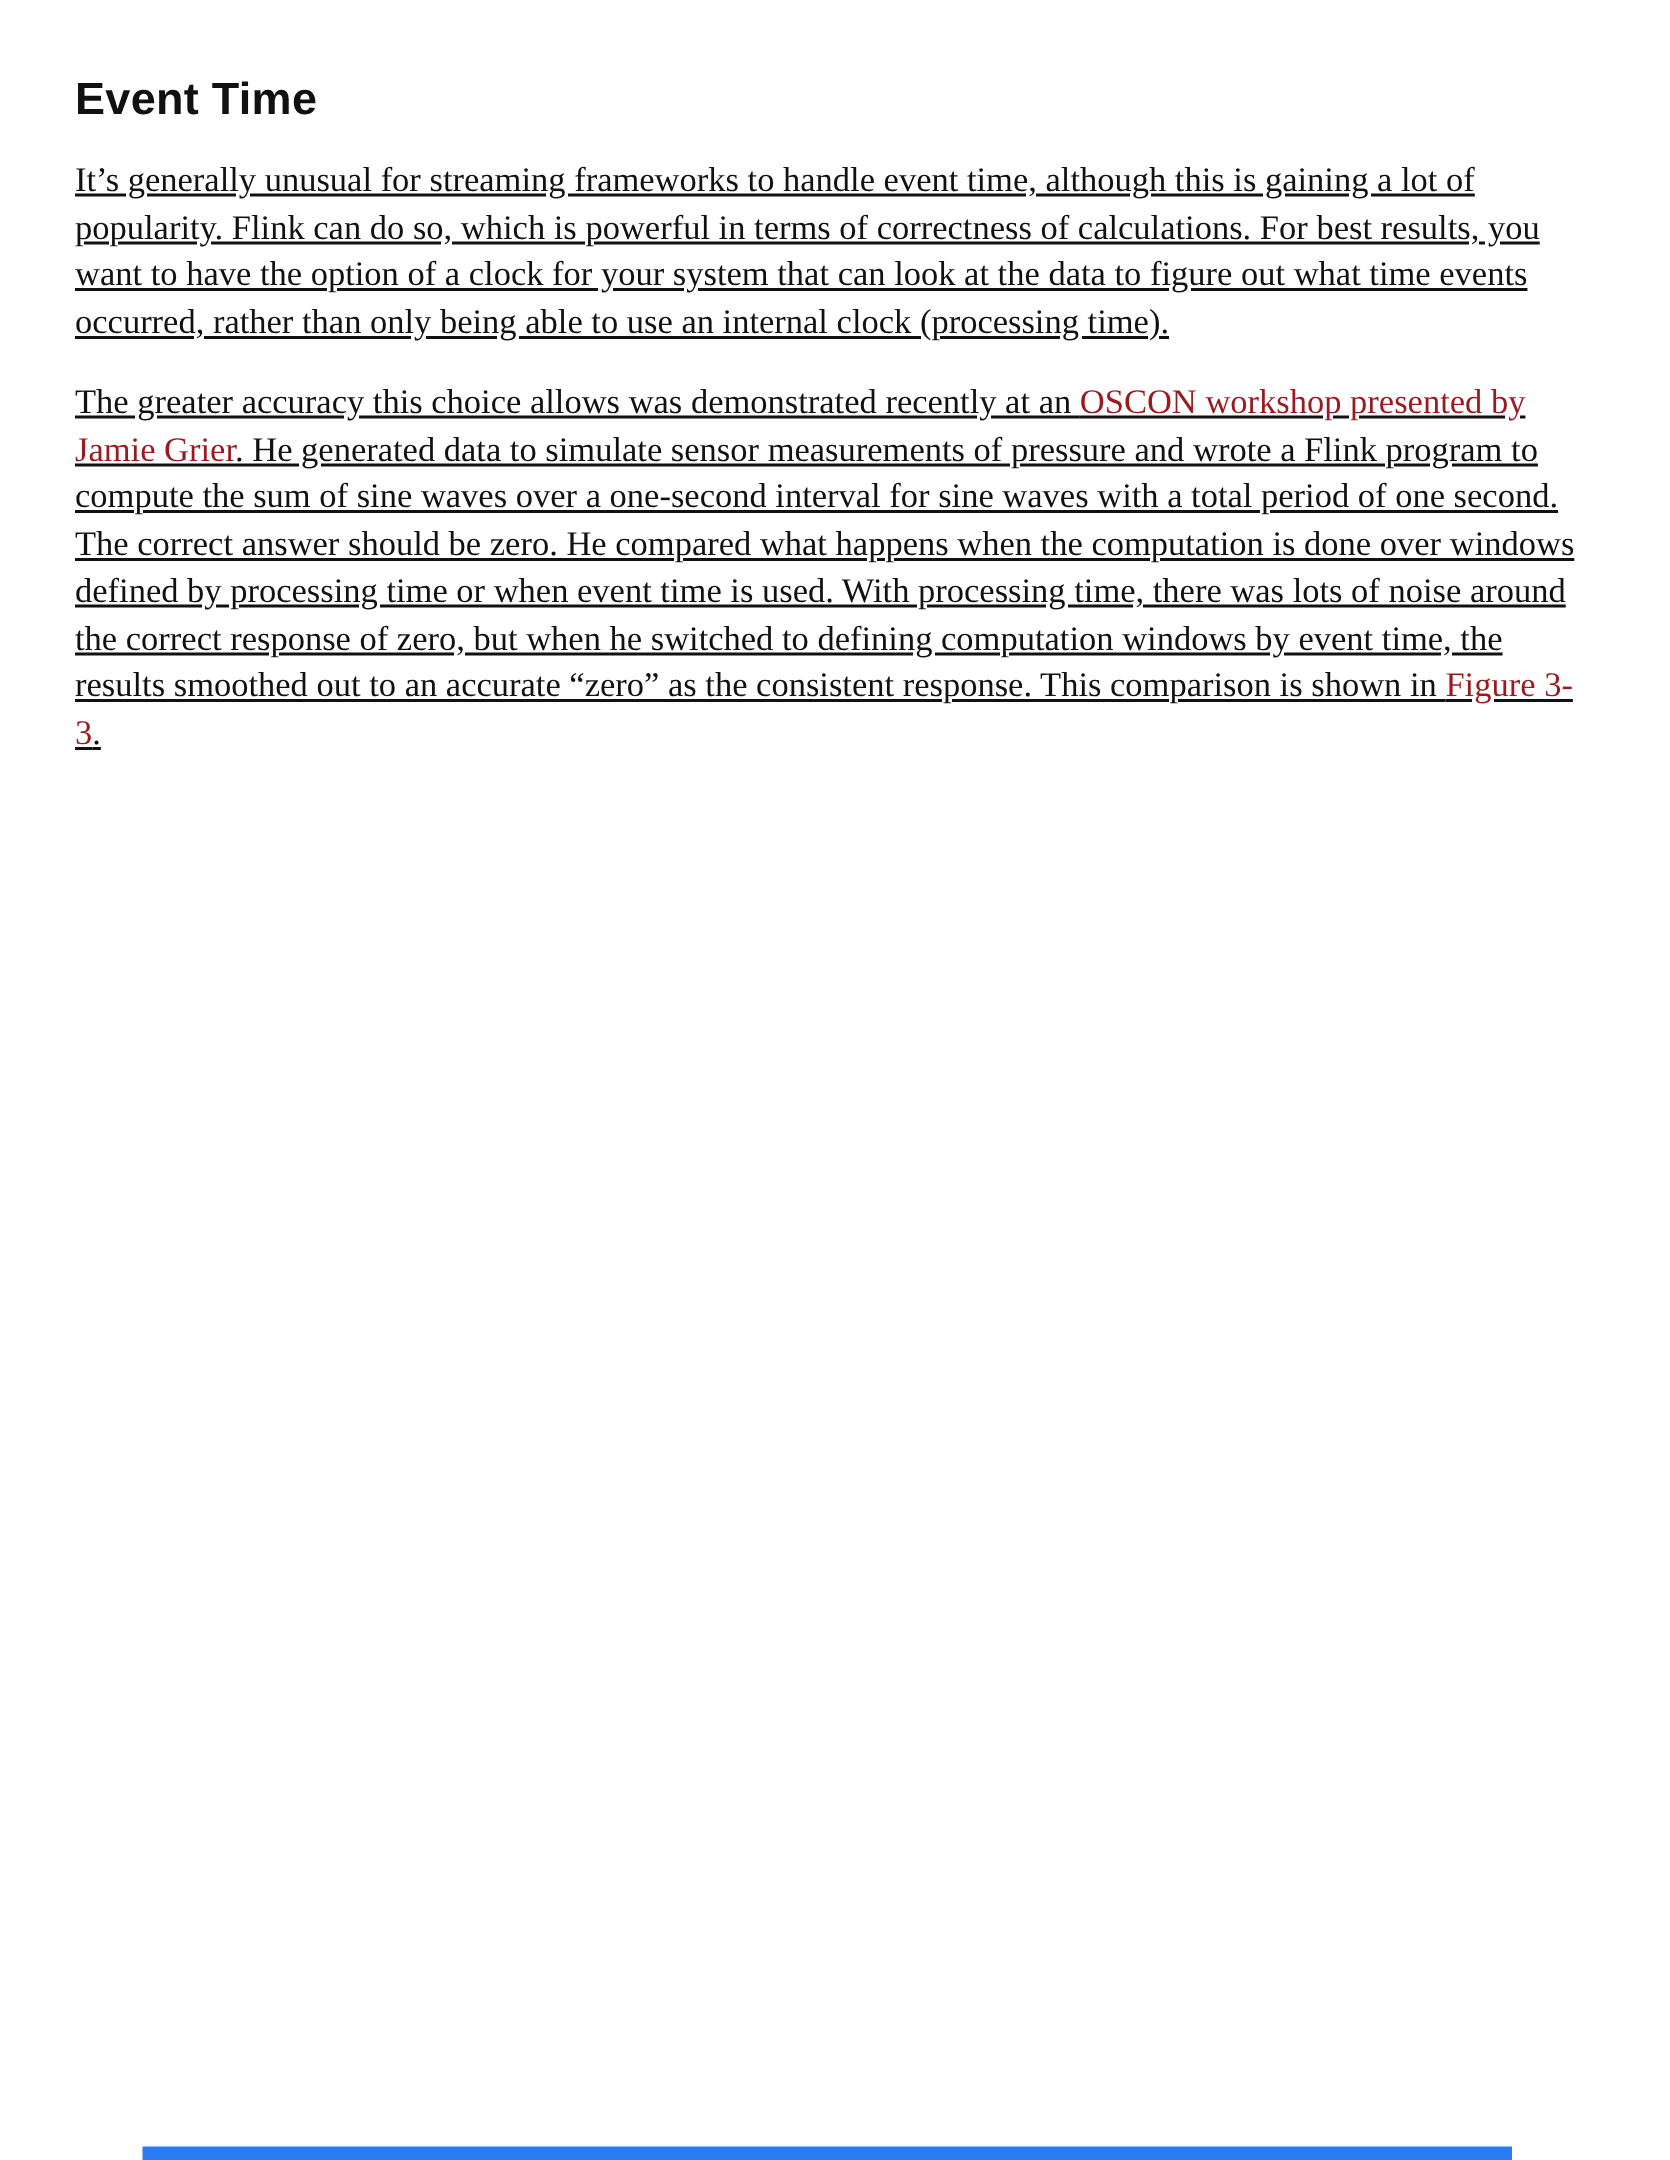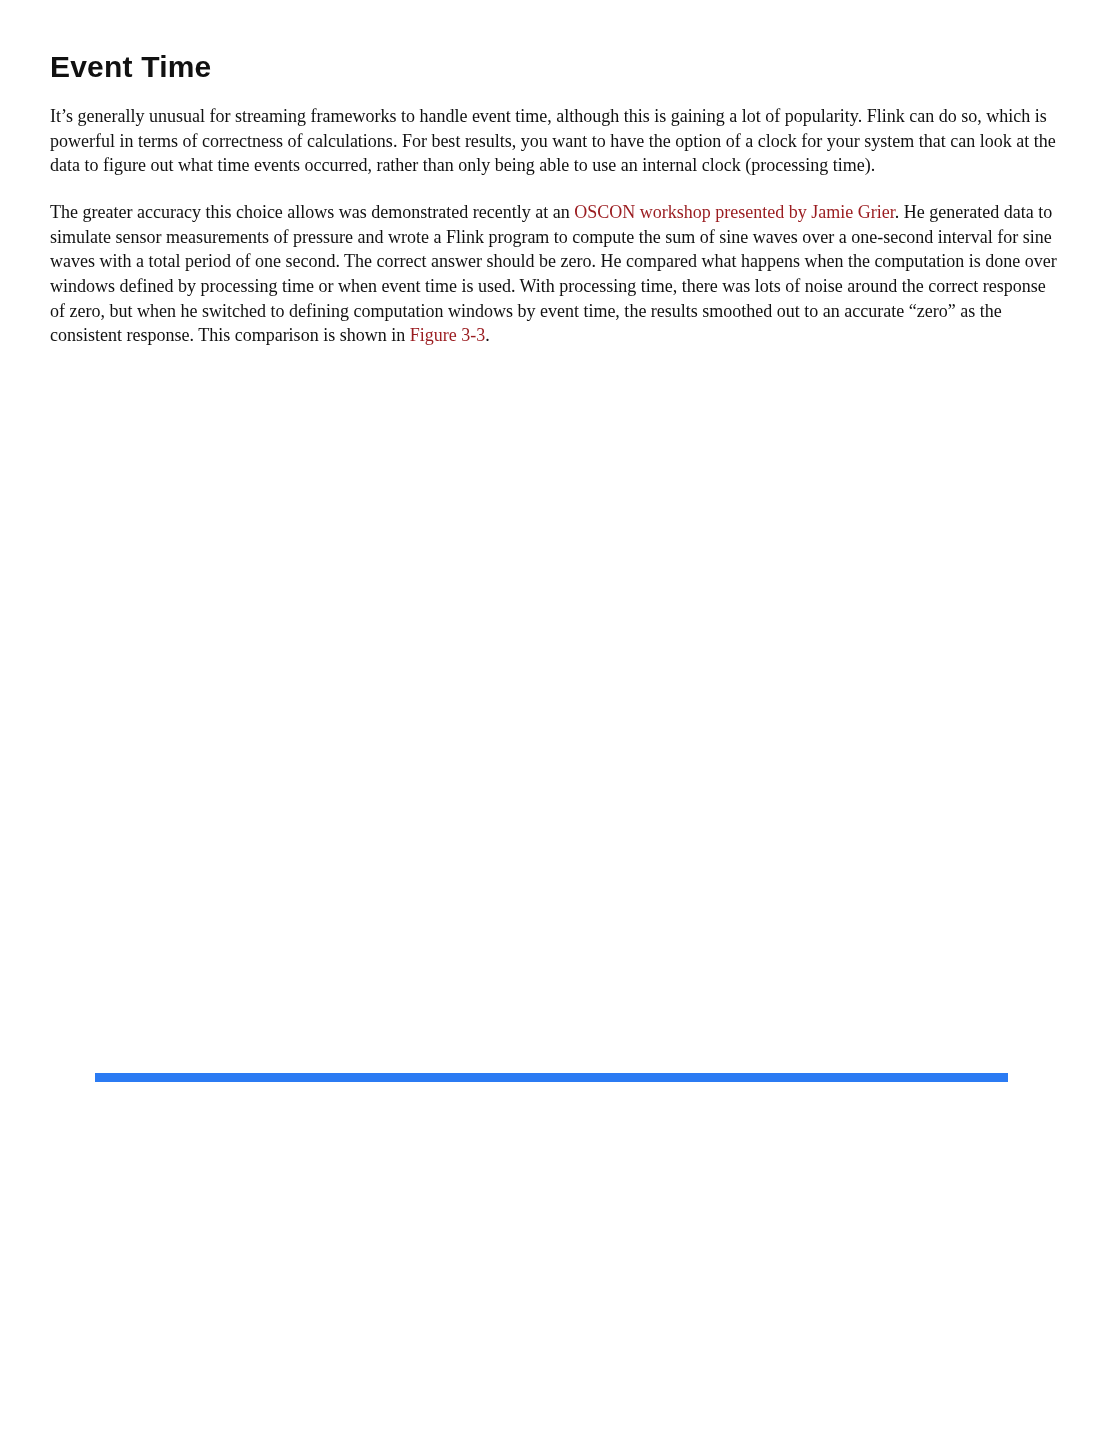--- a/index.html
+++ b/index.html
@@ -3,41 +3,42 @@
 <meta charset="utf-8">
 <style>
   html, body {
     margin: 0;
     padding: 0;
     background: #ffffff;
   }
   .page {
     position: relative;
     width: 1113px;
-    height: 1082px;
+    height: 1440px;
     background: #ffffff;
     box-sizing: border-box;
     padding: 38px 50px 0 50px;
     overflow: hidden;
   }
   .heading {
     font-family: "Liberation Sans", sans-serif;
     font-size: 30px;
     font-weight: 700;
     color: var(--text, #111111);
     margin: 12px 0 20px 0;
     letter-spacing: 0.2px;
   }
   .body-para {
     font-family: "Liberation Serif", serif;
-    font-size: 18px;
+    font-size: 23px;
     line-height: 1.37;
     color: var(--text, #111111);
     margin: 0 0 22px 0;
     max-width: 1013px;
+    text-decoration: underline;
   }
   .inline-link {
     color: var(--link, #9a1b1f);
     text-decoration: none;
     cursor: pointer;
   }
   .bottom-bar {
     position: absolute;
     left: 95px;
     bottom: 0;

